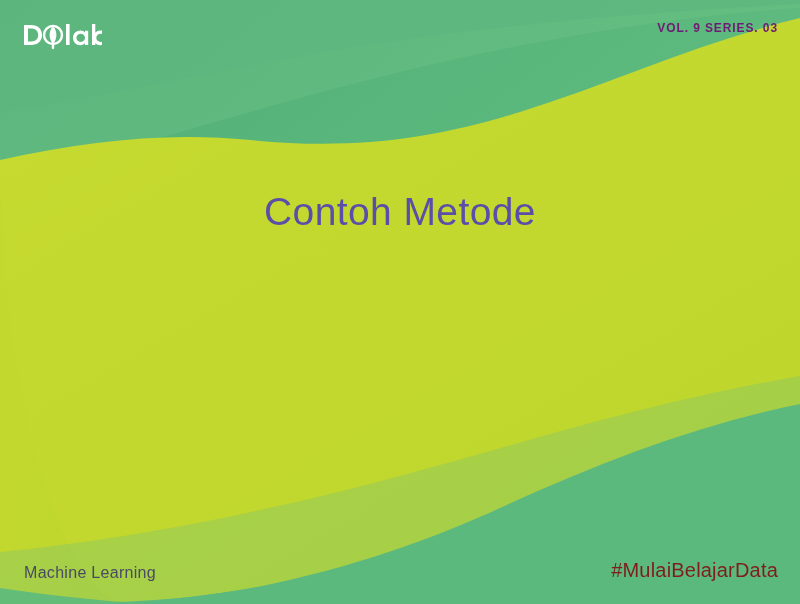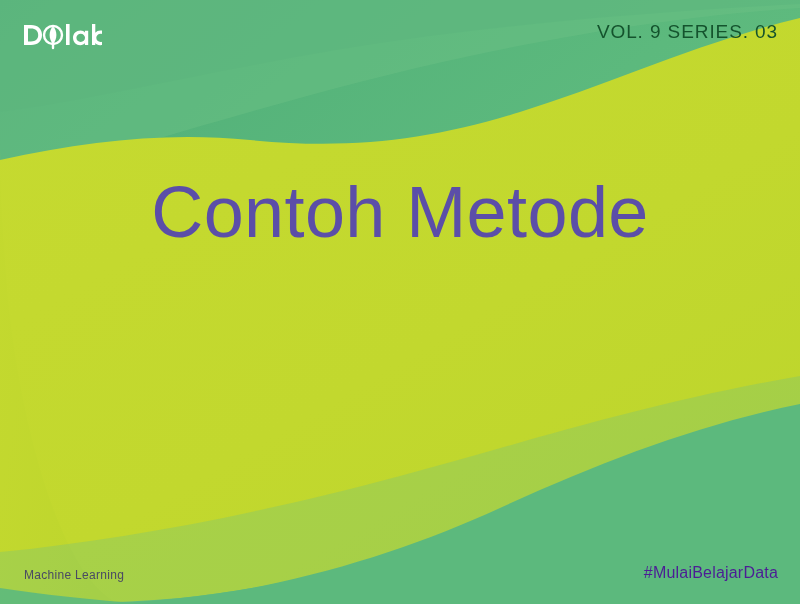--- a/index.html
+++ b/index.html
@@ -35,63 +35,63 @@
     z-index: 5;
   }
   .logo-svg { display: block; }
 
   
   .vol-label {
     position: absolute;
     right: 22px;
     top: 21px;
     z-index: 5;
-    color: #14532d;
-    font-size: 19px;
+    color: #701a75;
+    font-size: 12px;
     letter-spacing: 0.9px;
-    font-weight: 400;
+    font-weight: 700;
     white-space: nowrap;
   }
 
   
   .title-block {
     position: absolute;
     left: 0;
     right: 0;
     top: 168px;
     z-index: 5;
     text-align: center;
     color: #5B4EA8;
   }
   .title-line {
-    font-size: 72px;
+    font-size: 39px;
     line-height: 88px;
     font-weight: 400;
     letter-spacing: 0.4px;
     white-space: nowrap;
   }
 
   
   .footer-left {
     position: absolute;
     left: 24px;
     bottom: 22px;
     z-index: 5;
     color: #4A4A63;
-    font-size: 12px;
+    font-size: 16px;
     letter-spacing: 0.3px;
     white-space: nowrap;
   }
   .footer-right {
     position: absolute;
     right: 22px;
     bottom: 22px;
     z-index: 5;
-    color: #4c1d95;
-    font-size: 16px;
+    color: #7f1d1d;
+    font-size: 20px;
     letter-spacing: 0.2px;
     white-space: nowrap;
   }
 </style>
 </head>
 <body>
 
 <div id="poster">
 
   <svg id="bg-svg" viewBox="0 0 800 604" preserveAspectRatio="none">

